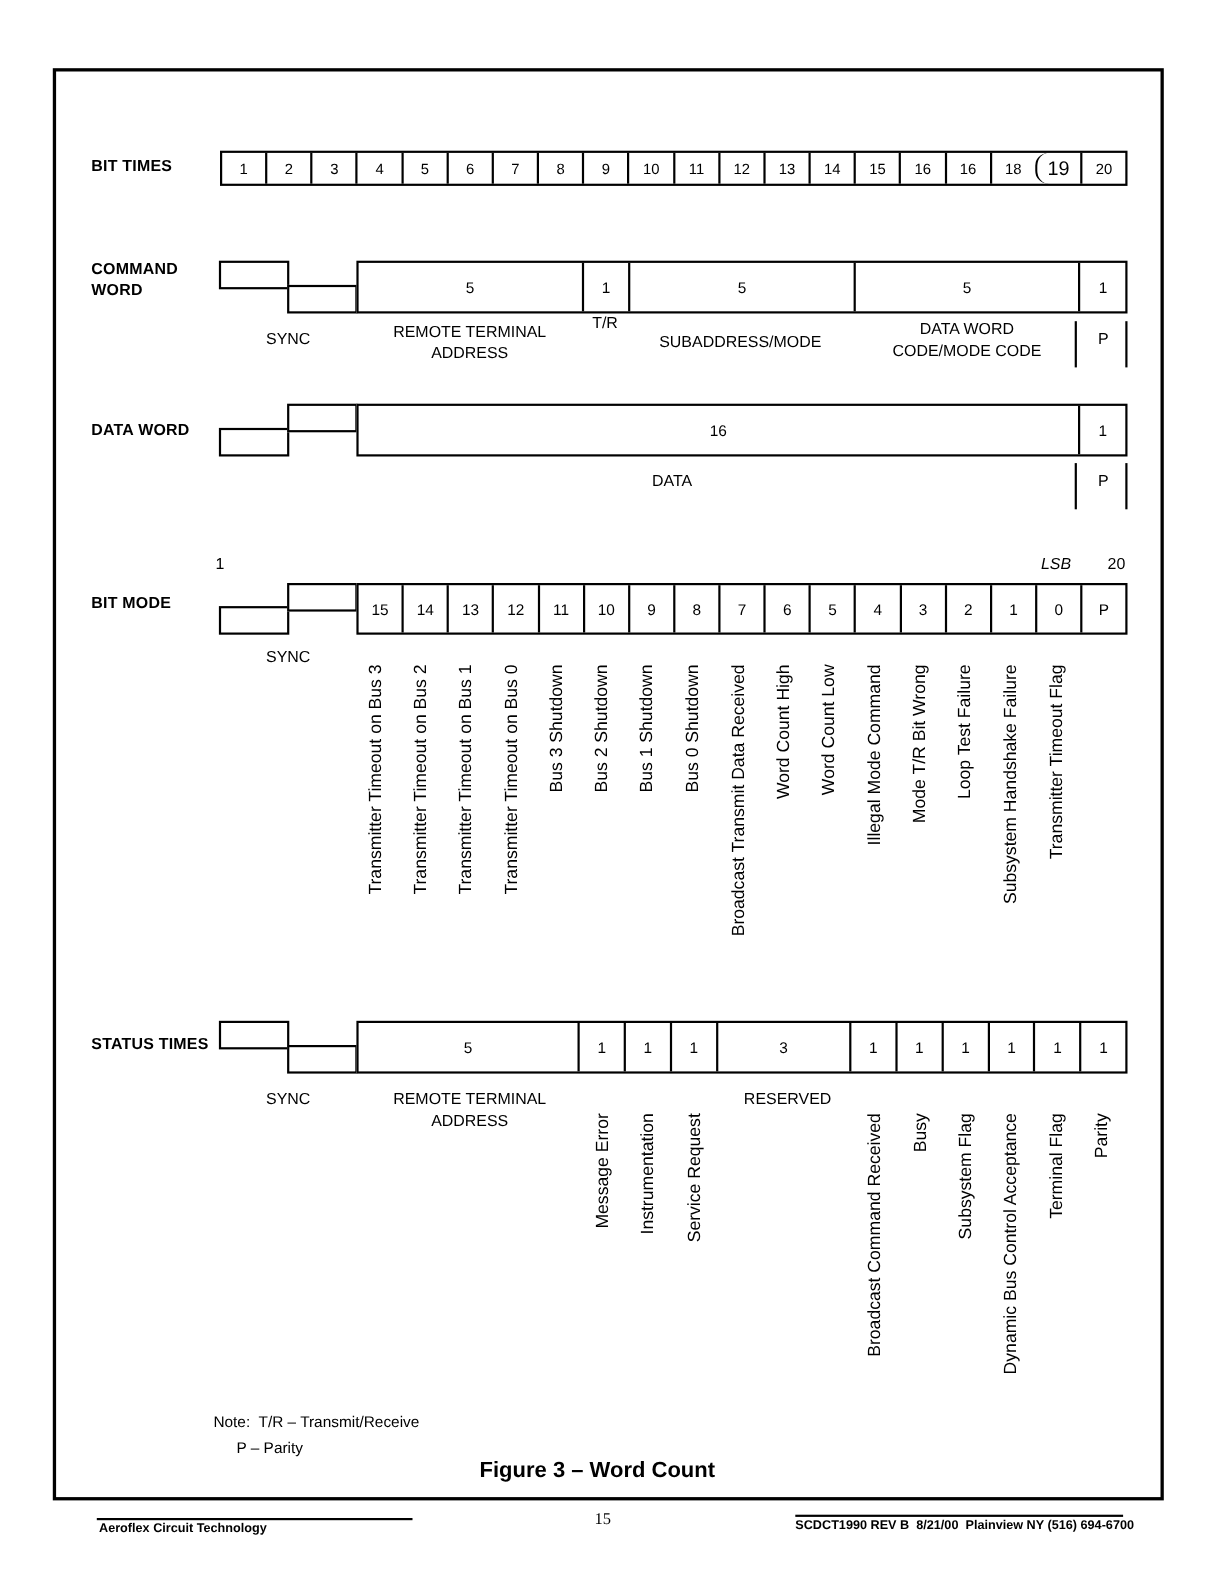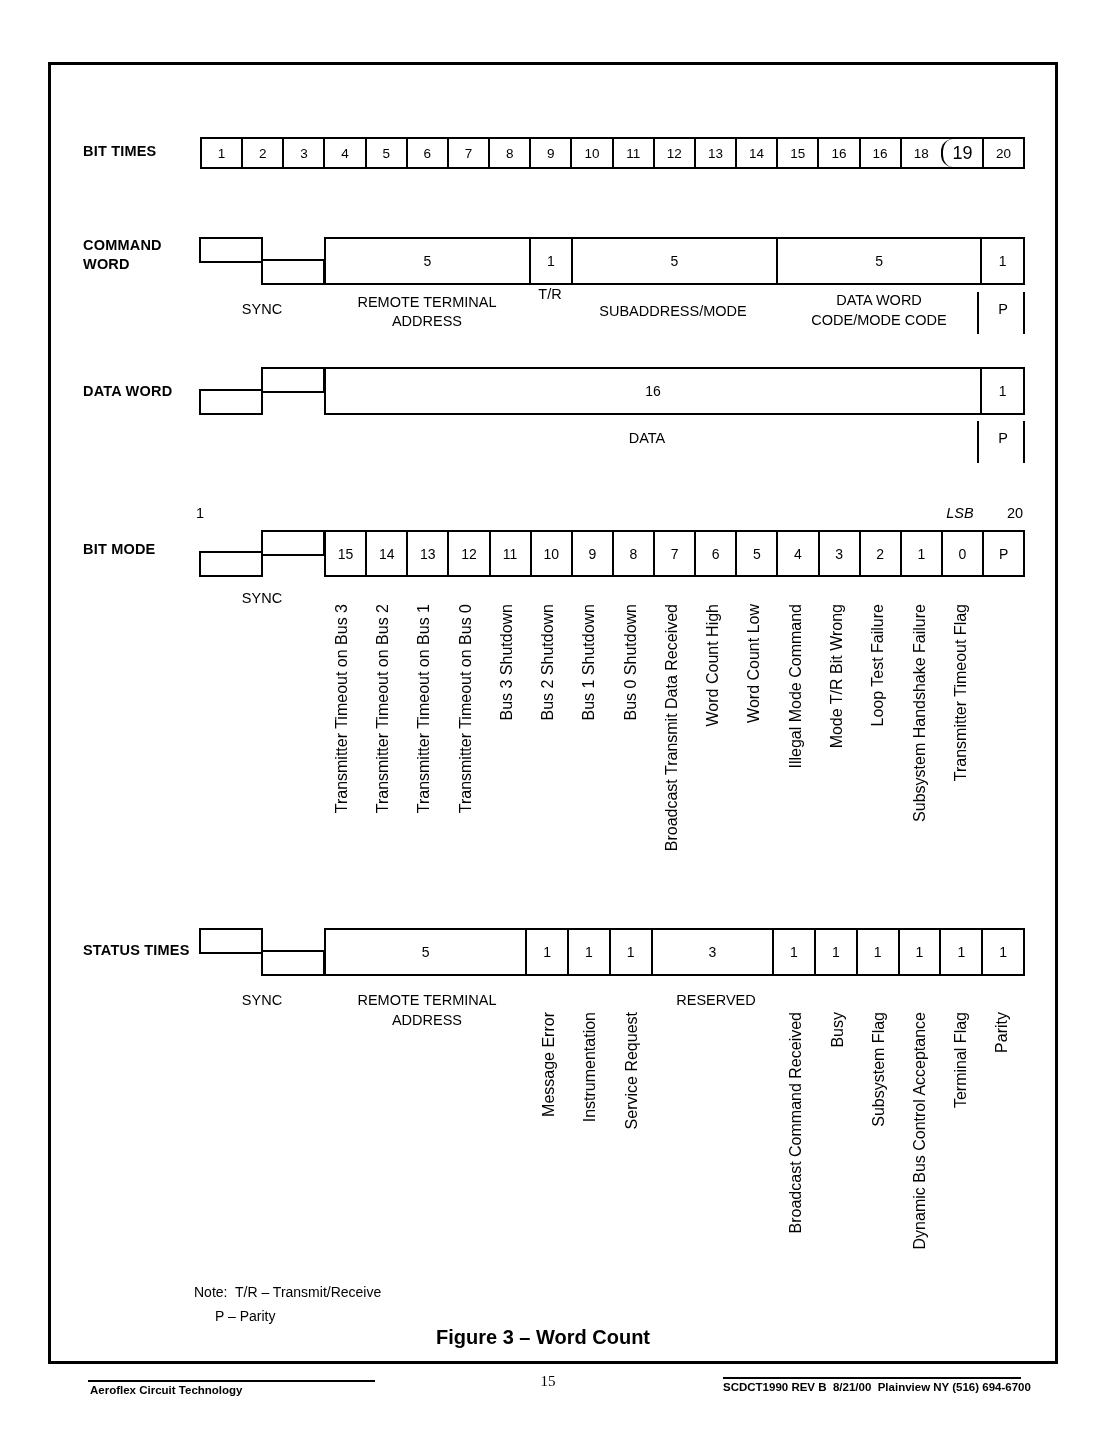--- a/index.html
+++ b/index.html
@@ -75,21 +75,21 @@
   <div class="tick" style="left:977px;top:292px;height:42px;"></div>
   <div class="tick" style="left:1023px;top:292px;height:42px;"></div>
 
   <div class="rowlabel" style="left:83px;top:383px;">DATA WORD</div>
   <div class="sync-rect" style="left:199px;top:389px;"></div>
   <div class="sync-rect" style="left:261px;top:367px;"></div>
   <div class="boxrow" style="left:324px;top:367px;width:701px;height:48px;">
     <div class="cell" style="flex:16;">16</div>
     <div class="cell" style="flex:1;">1</div>
   </div>
-  <div class="cap" style="left:647px;top:430px;">DATA</div>
+  <div class="cap" style="left:611px;top:430px;">DATA</div>
   <div class="cap" style="left:1003px;top:430px;">P</div>
   <div class="tick" style="left:977px;top:421px;height:42px;"></div>
   <div class="tick" style="left:1023px;top:421px;height:42px;"></div>
 
   <div class="cap" style="left:200px;top:505px;">1</div>
   <div class="cap" style="left:960px;top:505px;font-style:italic;">LSB</div>
   <div class="cap" style="left:1015px;top:505px;">20</div>
   <div class="rowlabel" style="left:83px;top:541px;">BIT MODE</div>
   <div class="sync-rect" style="left:199px;top:551px;"></div>
   <div class="sync-rect" style="left:261px;top:530px;"></div>

